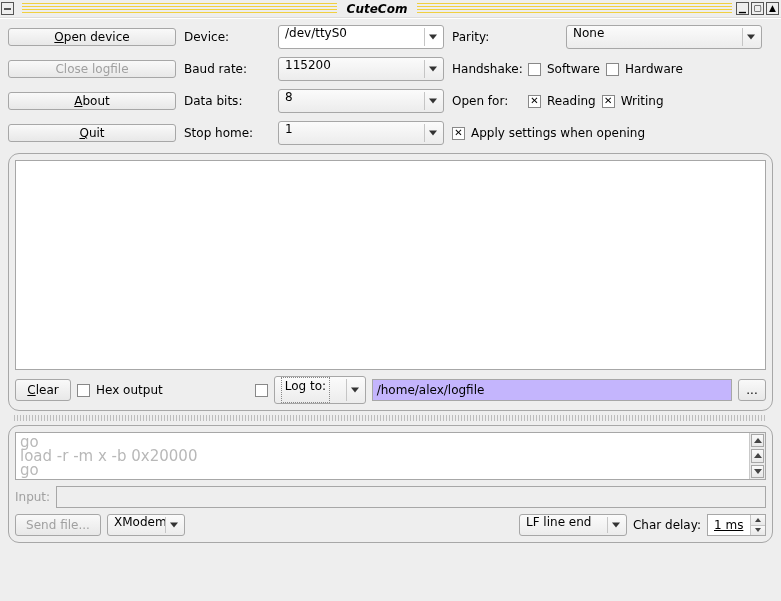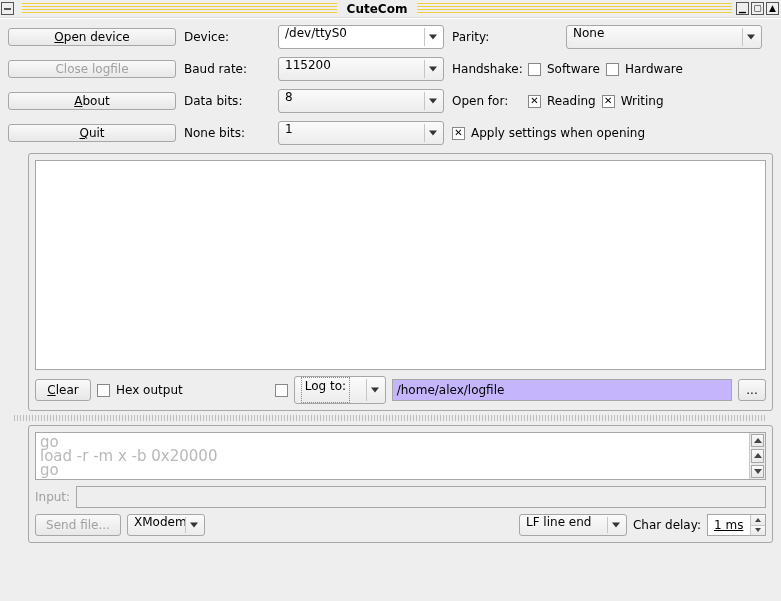--- a/index.html
+++ b/index.html
@@ -24,20 +24,21 @@
     height: 12px;
     background: repeating-linear-gradient(
       to bottom,
       #f0d040 0, #f0d040 1px,
       #eeeeee 1px, #eeeeee 3px
     );
     margin: 0 4px;
   }
   .titlebar .title {
     font-weight: bold;
+    font-style: italic;
     padding: 0 6px;
   }
   .win-btn {
     width: 13px; height: 13px;
     border: 1px solid #555;
     background: #eee;
     margin-right: 2px;
     display: inline-flex;
     align-items: center;
     justify-content: center;
@@ -119,25 +120,24 @@
     display: inline-flex;
     align-items: center;
     justify-content: center;
     font-size: 11px;
     line-height: 1;
   }
   .cb.checked::after { content: "✕"; color: #000; font-weight: bold; font-size: 10px; }
 
   .panel {
     border: 1px solid #a7a7a7;
-    border-radius: 3px;
+    border-radius: 11px;
     background: #eeeeee;
     padding: 6px;
     margin-top: 8px;
-    margin-left: 20px;
   }
   .output-area {
     background: #fff;
     border: 1px solid #a7a7a7;
     height: 210px;
   }
   .panel-row {
     display: flex;
     align-items: center;
     gap: 6px;
@@ -286,21 +286,21 @@
       <span class="label" style="width:70px">Open for:</span>
       <span class="cb checked"></span>
       <span class="label">Reading</span>
       <span class="cb checked"></span>
       <span class="label">Writing</span>
     </div>
 
     <div class="btn">
           <span><span class="ul">Q</span>uit</span>
         </div>
-    <div class="label">None bits:</div>
+    <div class="label">Stop home:</div>
     <div class="combo">
           <span>1</span>
           <div class="combo-sep"></div>
         </div>
     <div class="right-cell">
       <span class="cb checked"></span>
       <span class="label">Apply settings when opening</span>
     </div>
   </div>
 

